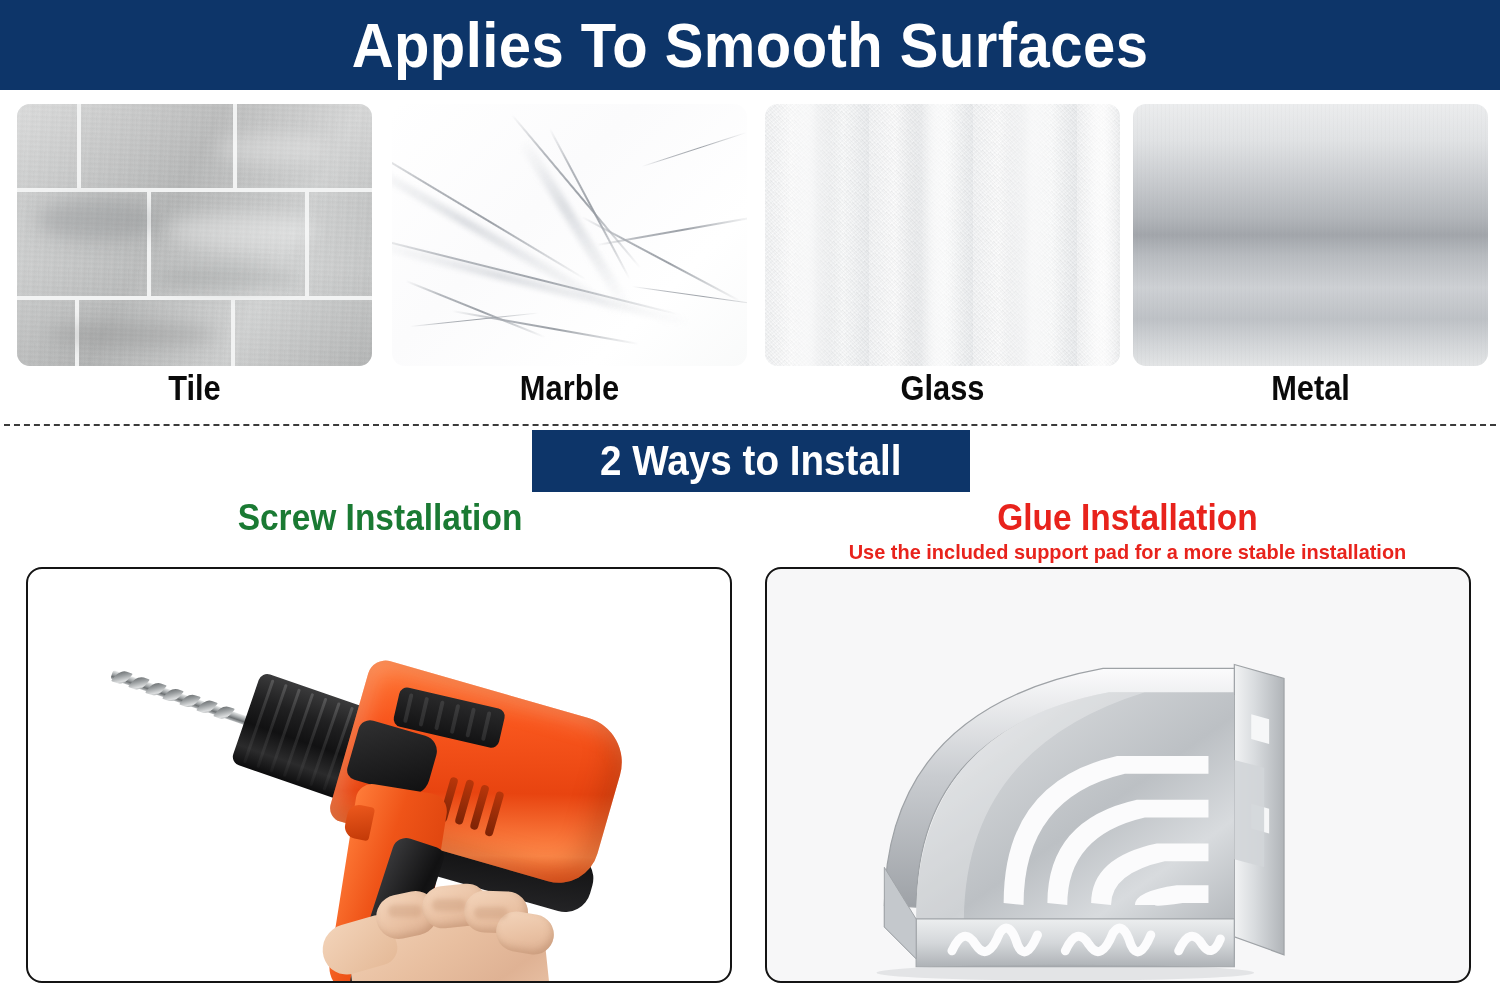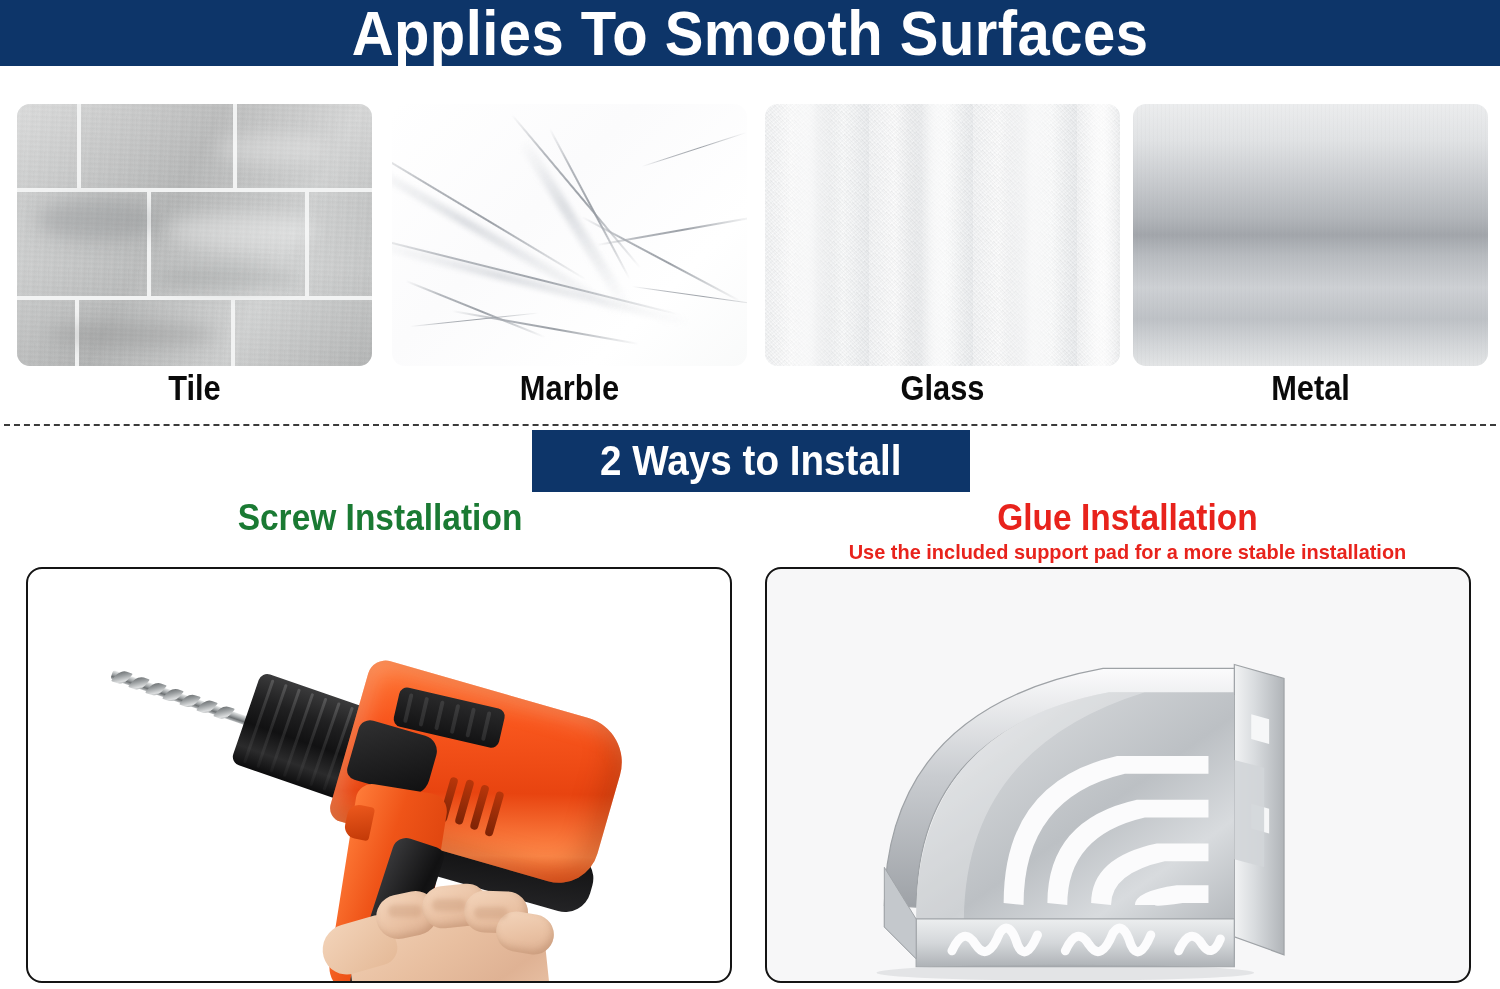--- a/index.html
+++ b/index.html
@@ -14,21 +14,21 @@
     overflow: hidden;
     font-family: "Liberation Sans", sans-serif;
     -webkit-font-smoothing: antialiased;
   }
 
   
   .header-banner {
     position: absolute;
     left: 0; top: 0;
     width: 1500px;
-    height: 66px;
+    height: 90px;
     background: #0D3569;
     display: flex;
     align-items: center;
     justify-content: center;
   }
   .header-title {
     color: #ffffff;
     font-size: 63px;
     font-weight: bold;
     letter-spacing: 0.5px;

